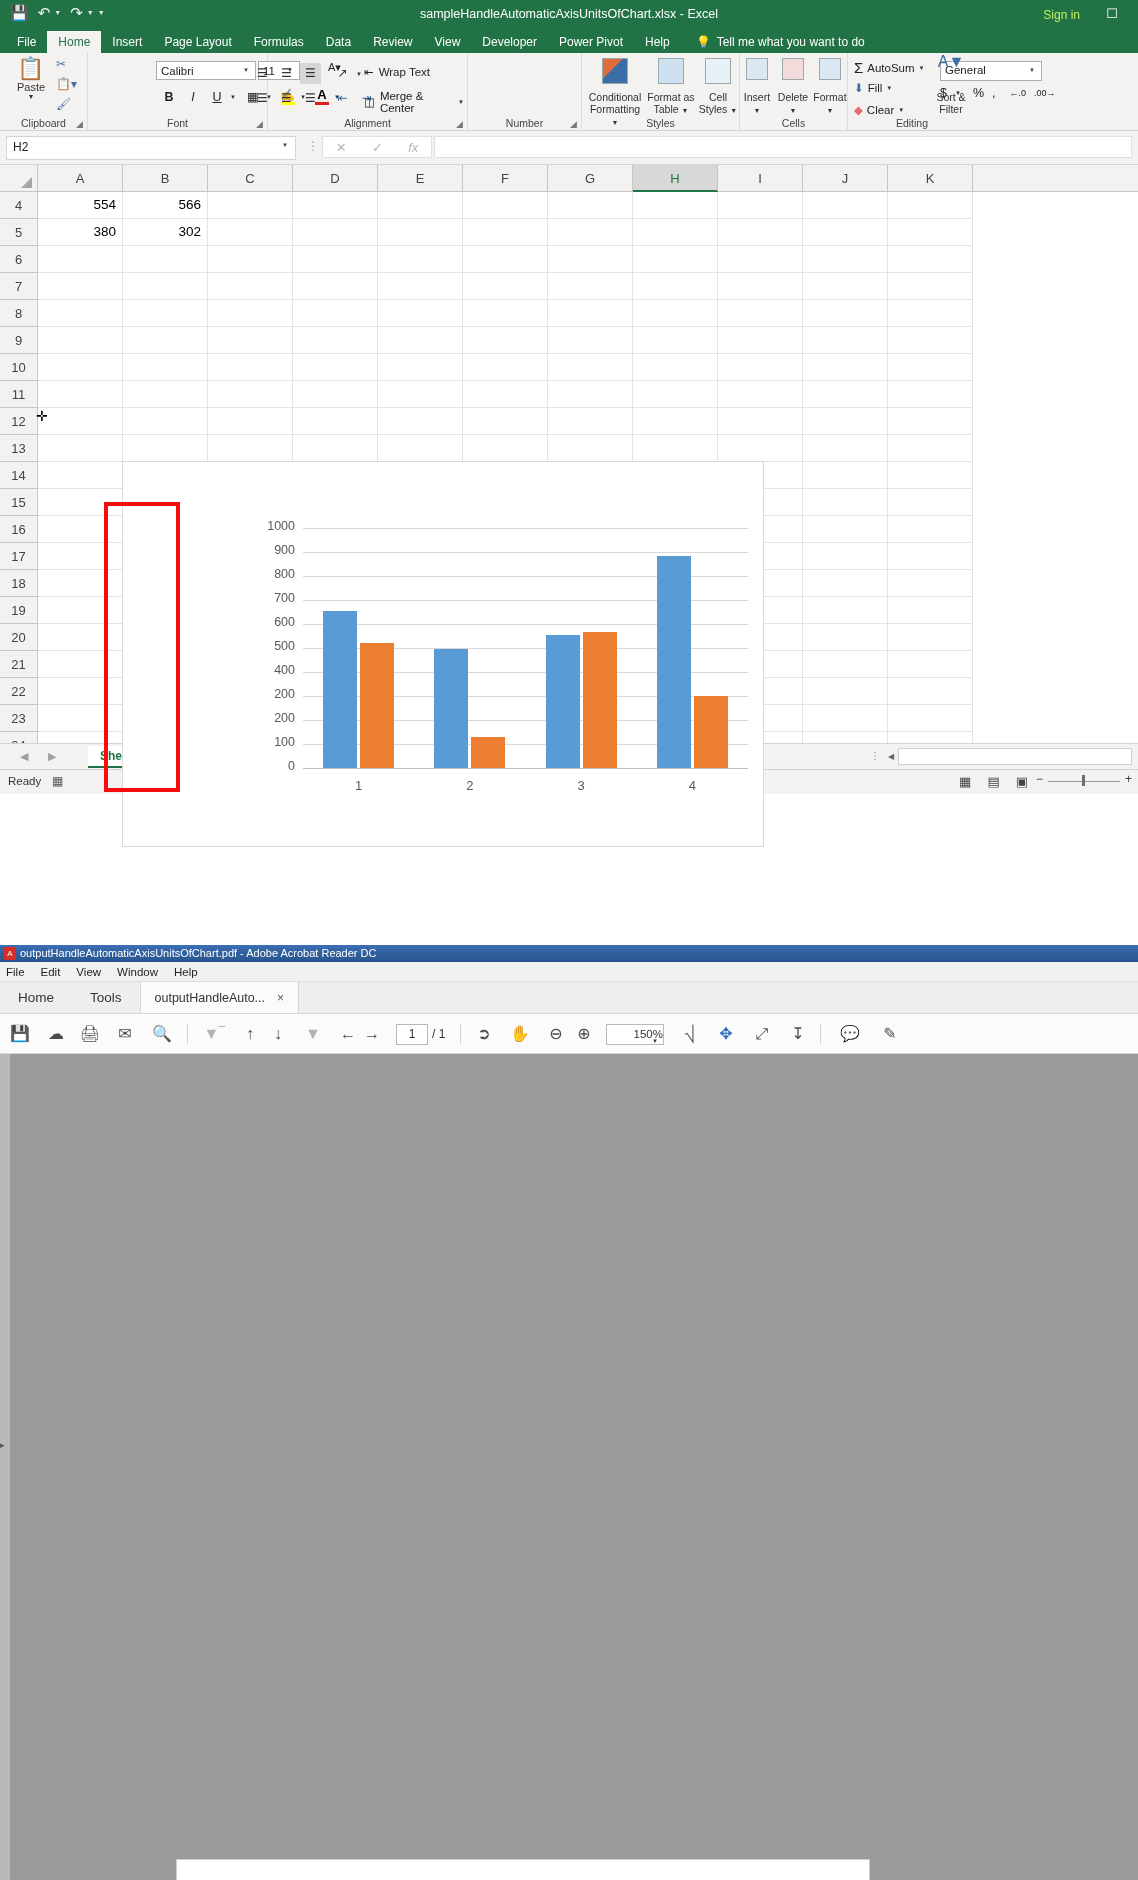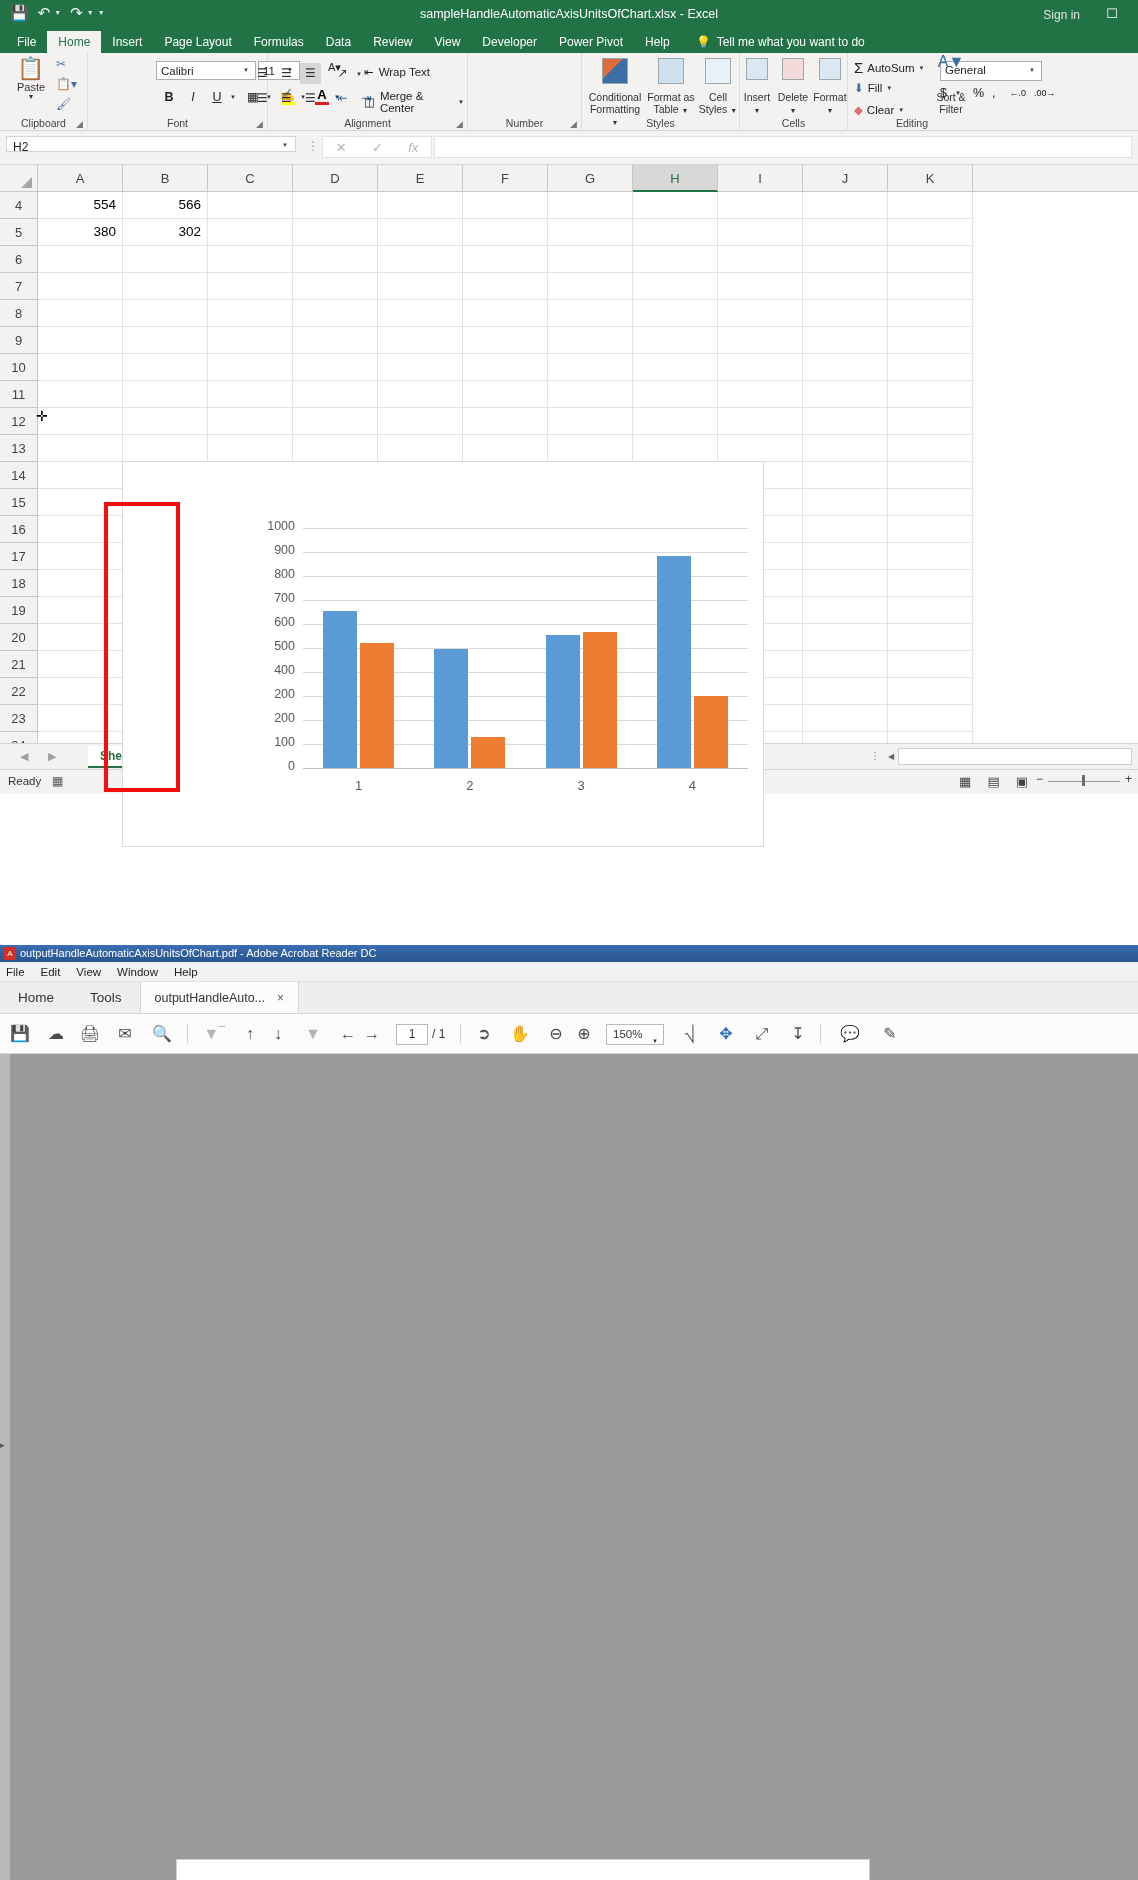--- a/index.html
+++ b/index.html
@@ -18,21 +18,21 @@
     position: absolute; left: 0; top: 0; width: 1138px; height: 31px;
     background: #217346; color: #fff;
   }
   .qat { position: absolute; left: 10px; top: 5px; display: flex; align-items: center; gap: 9px; }
   .qat-ic { color: #fff; font-size: 15px; line-height: 1; opacity: .95; }
   .qat-car { font-size: 7px; opacity: .85; margin-left: -5px; }
   .xl-title {
     position: absolute; left: 0; top: 7px; width: 1138px; text-align: center;
     font-size: 12.5px; color: #fff;
   }
-  .xl-signin { position: absolute; right: 58px; top: 8px; font-size: 12px; color: #e5e5e5; }
+  .xl-signin { position: absolute; right: 58px; top: 8px; font-size: 12px; color: #bef264; }
   .xl-ribopt { position: absolute; right: 20px; top: 6px; font-size: 13px; color: #fff; }
 
   .xl-tabs {
     position: absolute; left: 0; top: 31px; width: 1138px; height: 22px;
     background: #217346; display: flex; align-items: stretch; padding-left: 6px;
   }
   .xl-tab {
     padding: 3px 11px 2px 11px; font-size: 12px; color: #fff; line-height: 17px;
   }
   .xl-tab.active { background: #f3f2f1; color: #217346; }
@@ -99,21 +99,21 @@
   .editbtn { position: absolute; display: flex; align-items: center; gap: 4px; font-size: 11.5px; color: #222; }
 
   
   .ic-grid { display:inline-block; width:26px; height:26px; border:1px solid #9aa; margin-top:2px; }
 
   .xl-formulabar {
     position: absolute; left: 0; top: 131px; width: 1138px; height: 34px;
     background: #f3f2f1; border-bottom: 1px solid #d4d4d4;
   }
   .namebox {
-    position: absolute; left: 6px; top: 5px; width: 290px; height: 16px;
+    position: absolute; left: 6px; top: 5px; width: 290px; height: 24px;
     background: #fff; border: 1px solid #d4d4d4; font-size: 12px; padding: 3px 16px 0 6px; color: #222;
   }
   .fbsep { position: absolute; left: 307px; top: 8px; color: #9a9a9a; font-size: 12px; }
   .fbicons { position: absolute; left: 322px; top: 5px; width: 110px; height: 22px; background: #fff; border: 1px solid #e1e1e1; display: flex; align-items: center; justify-content: space-around; color: #b5b5b5; font-size: 13px; }
   .fbinput { position: absolute; left: 434px; top: 5px; width: 698px; height: 22px; background: #fff; border: 1px solid #e1e1e1; }
 
   
   .xl-grid { position: absolute; left: 0; top: 165px; width: 1138px; height: 578px; background: #fff; }
   .colhdr { position: absolute; left: 0; top: 0; width: 1138px; height: 27px; background: #f3f2f1; border-bottom: 1px solid #c6c6c6; }
   .corner { position: absolute; left: 0; top: 0; width: 38px; height: 27px; border-right: 1px solid #c6c6c6; }
@@ -817,21 +817,21 @@
     <span class="tb" style="left:301px; color:#b4b4b4;">▼</span>
     <span class="tb" style="left:336px;">←</span>
     <span class="tb" style="left:360px;">→</span>
     <span class="pgbox" style="left:396px;">1</span>
     <span class="pgof" style="left:432px;">/ 1</span>
     <span class="tbsep" style="left:460px;"></span>
     <span class="tb" style="left:472px;">➲</span>
     <span class="tb" style="left:508px; color:#2a6ebb;">✋</span>
     <span class="tb" style="left:544px;">⊖</span>
     <span class="tb" style="left:572px;">⊕</span>
-    <span class="zoombox" style="left:606px;">
+    <span class="zoombox" style="left:606px;text-align:right;">
       <span>150%</span>
       <span class="zoomcar">▼</span>
     </span>
     <span class="tb" style="left:678px;">⎷</span>
     <span class="tb" style="left:714px; color:#2a6ebb;">✥</span>
     <span class="tb" style="left:750px;">⤢</span>
     <span class="tb" style="left:786px;">↧</span>
     <span class="tbsep" style="left:820px;"></span>
     <span class="tb" style="left:838px;">💬</span>
     <span class="tb" style="left:878px;">✎</span>

